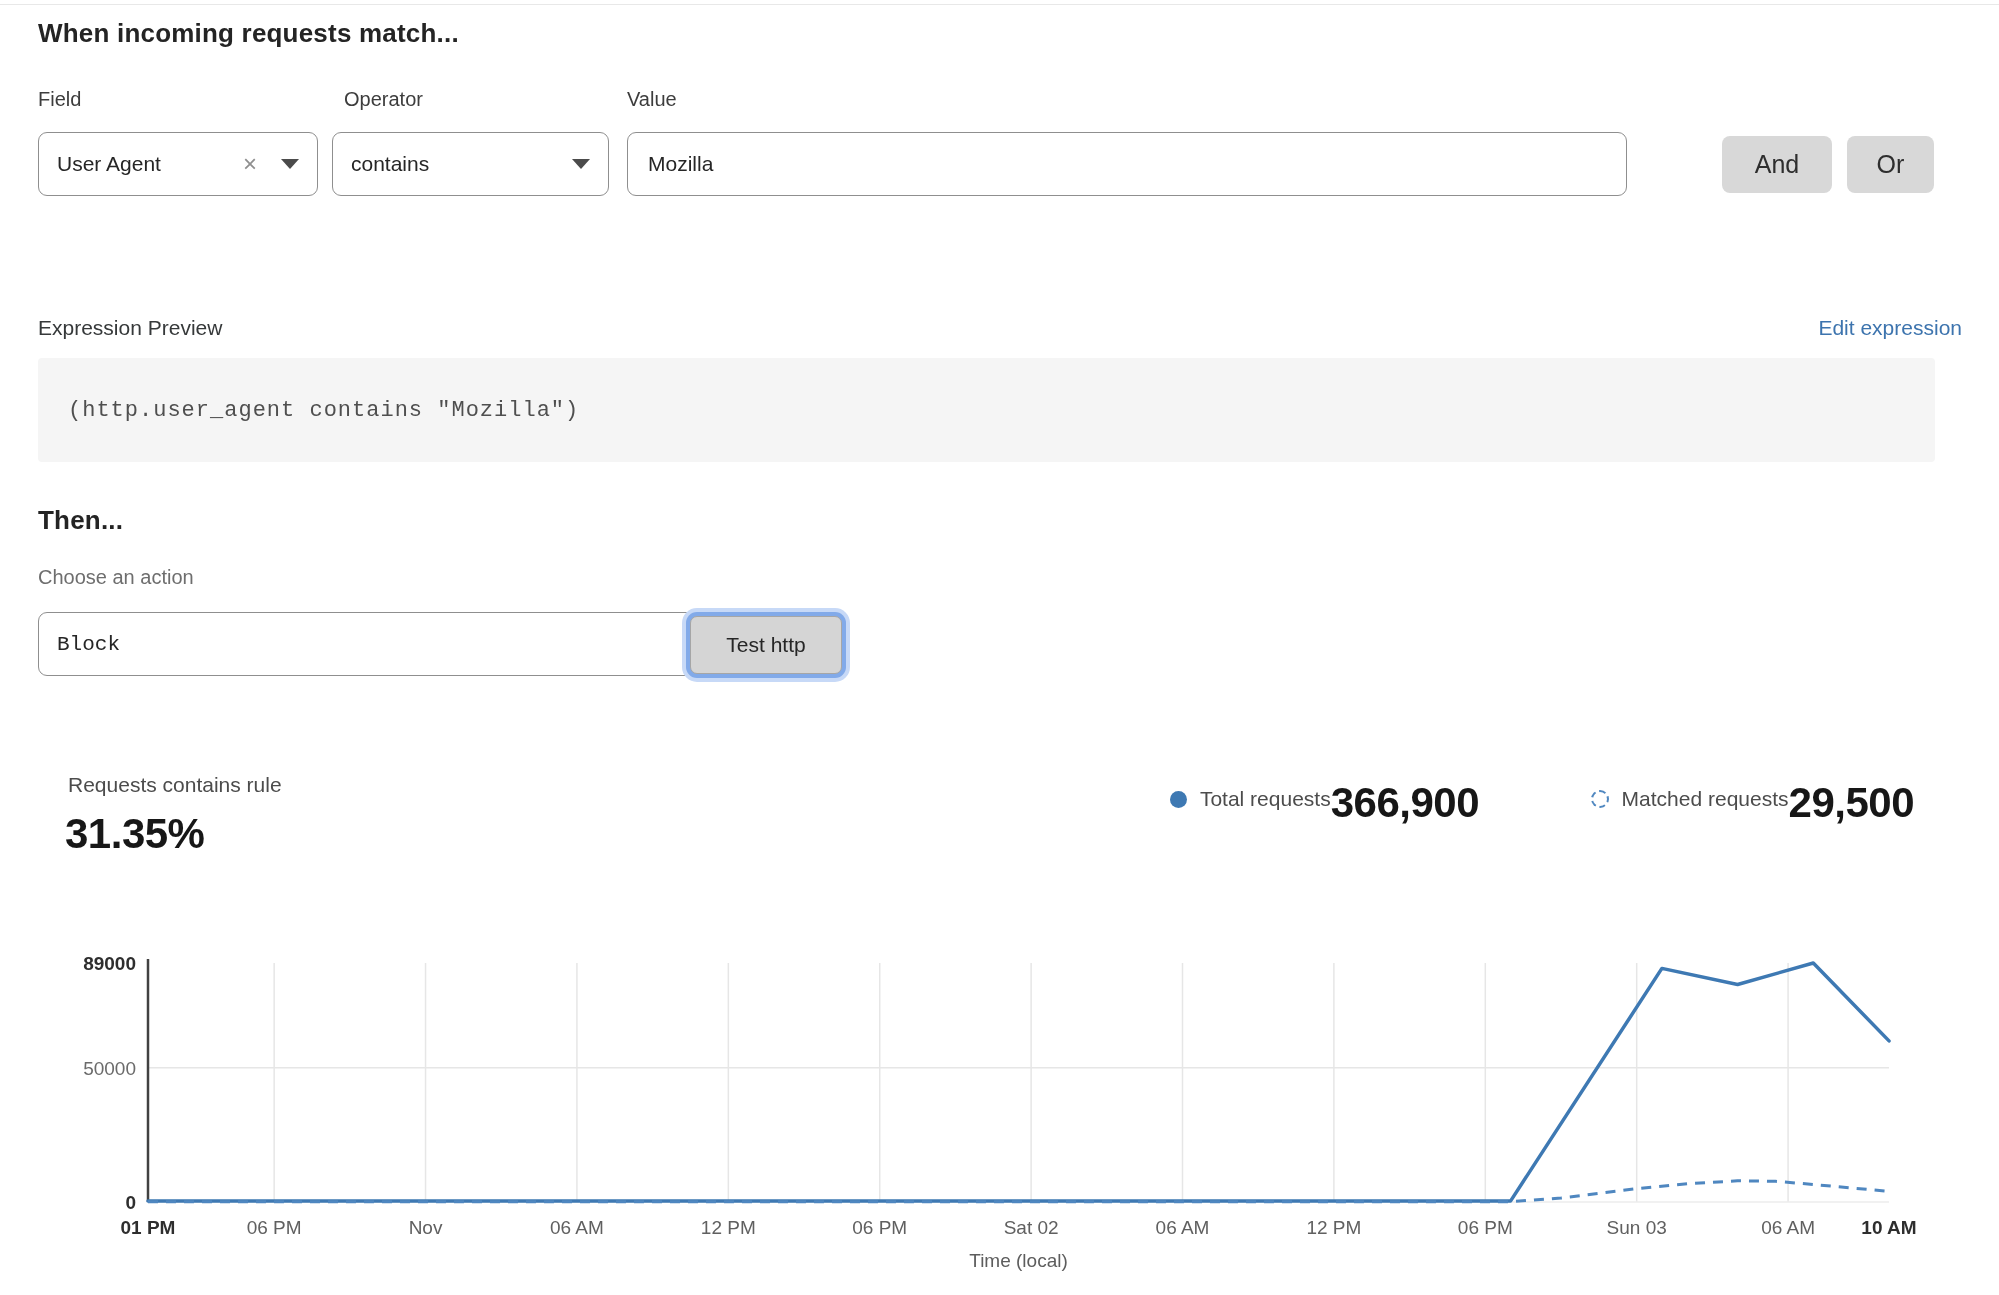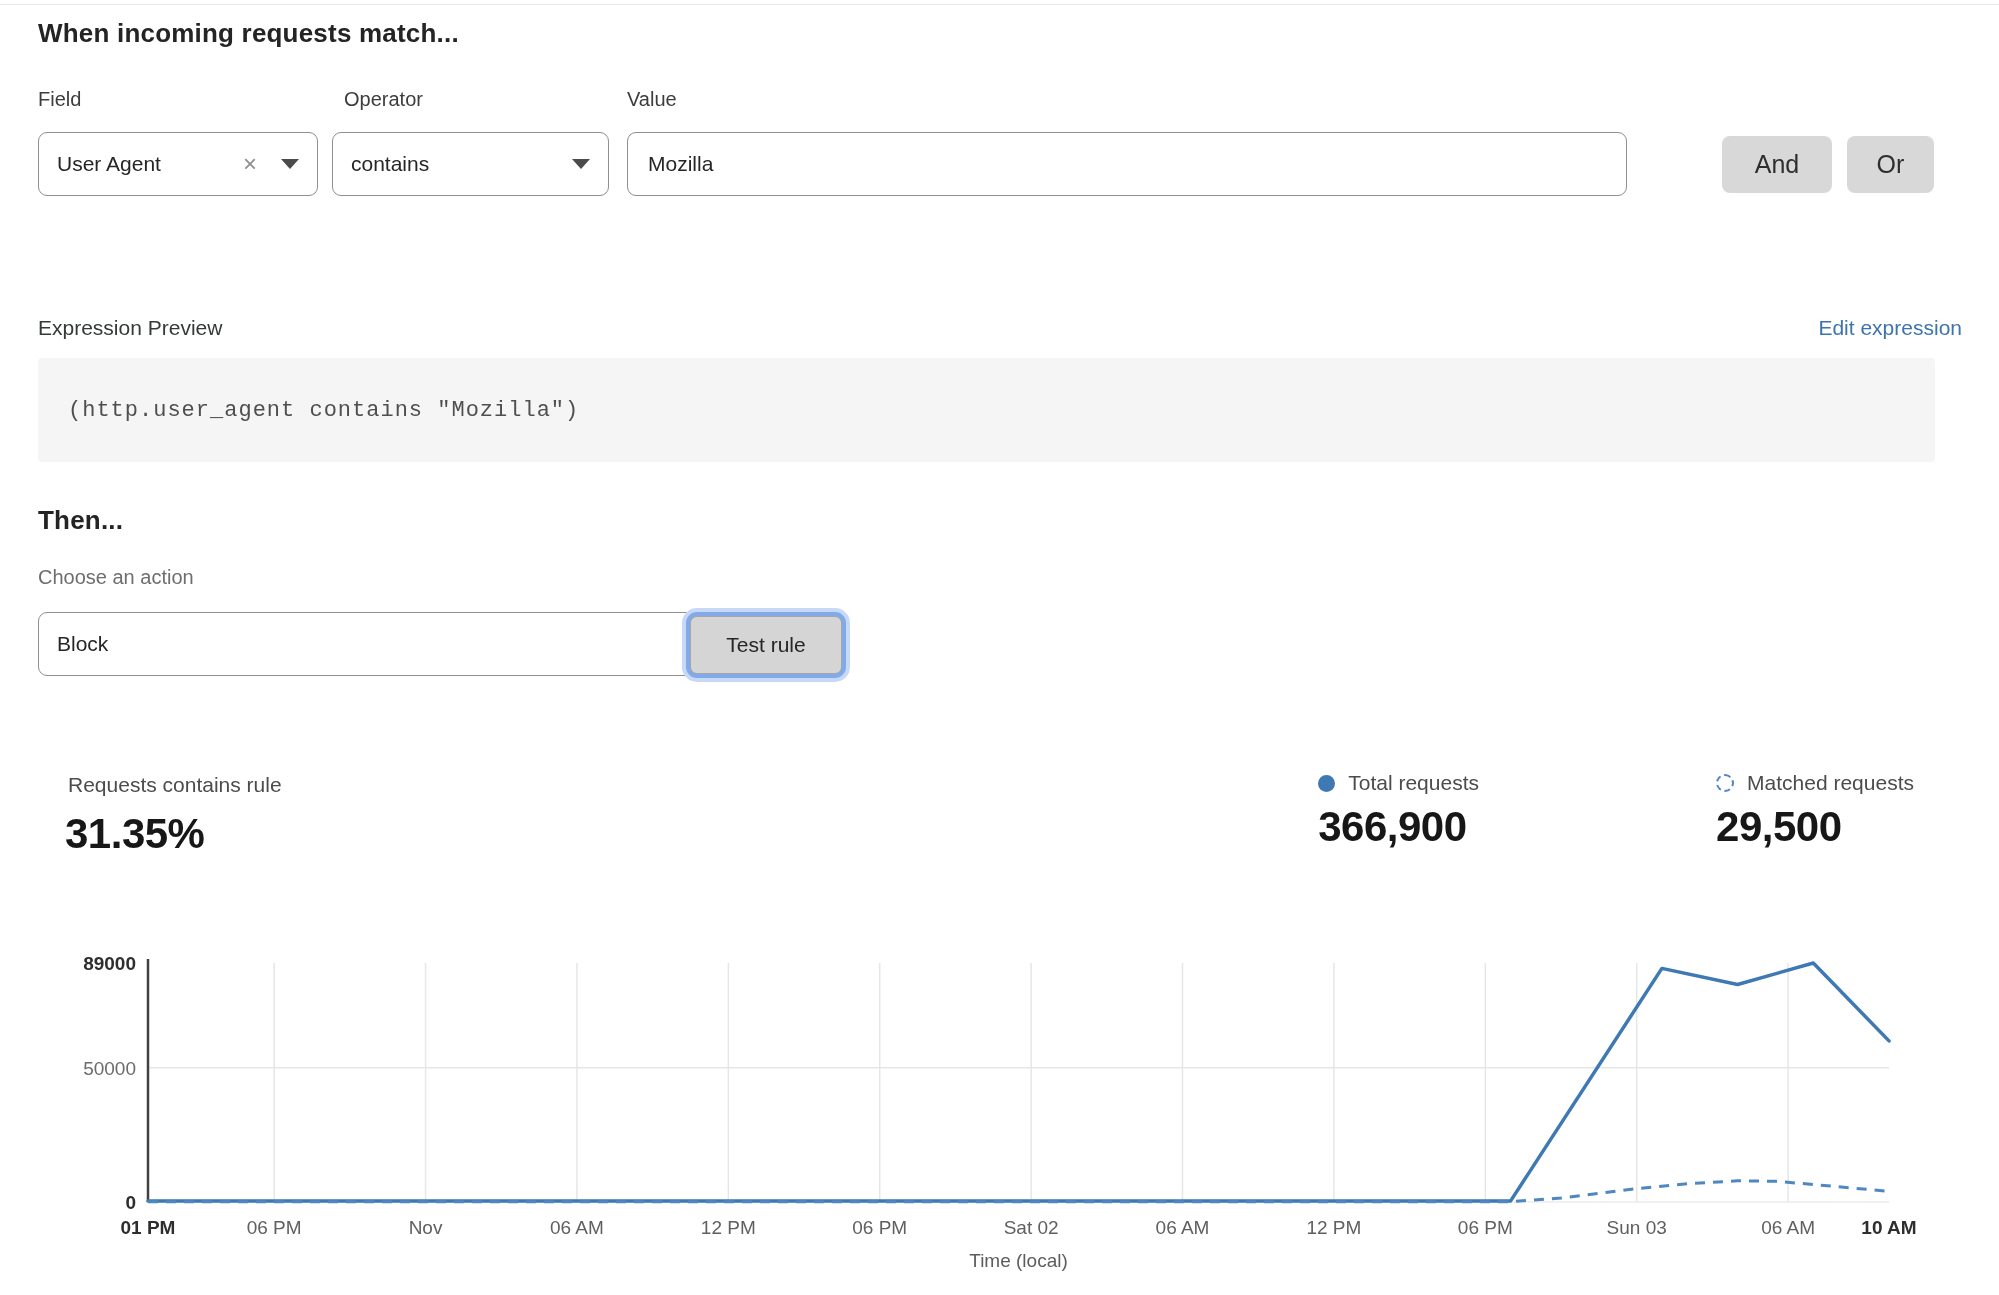--- a/index.html
+++ b/index.html
@@ -36,21 +36,21 @@
   .code-box{background:#f5f5f5;border-radius:4px;display:flex;align-items:center;}
   .code-text{font-family:"Liberation Mono", monospace;font-size:22px;color:#4f4f4f;padding-left:30px;letter-spacing:1px;}
   .test-btn{
     display:flex;align-items:center;justify-content:center;box-sizing:border-box;
     background:#d5d5d5;border:1px solid #a6a6a6;border-radius:7px;
     font-size:21px;color:#262626;font-family:inherit;cursor:pointer;
     box-shadow:0 0 0 4px #82aae9, 0 0 0 8px #c7d9f7;
   }
   .stat-label{font-size:21px;color:#4c4c4c;}
   .stat-value{font-size:42px;font-weight:700;color:#171717;letter-spacing:-.5px;}
-  .legend{display:flex;flex-direction:column;align-items:flex-start;}
+  .legend{display:flex;align-items:center;}
   .legend-row{display:flex;align-items:center;gap:13px;}
   .dot{width:17px;height:17px;border-radius:50%;flex:0 0 auto;}
   .dashed-ring{width:14px;height:14px;border-radius:50%;border:2.5px dashed;flex:0 0 auto;background:#fff;}
   .legend .stat-value{margin-top:8px;}
   svg text{font-family:"Liberation Sans", sans-serif;}
 </style>
 </head>
 <body>
 
 <div class="screen">
@@ -84,26 +84,26 @@
   <div class="abs" style="left:38px;top:316px;font-size:21px;color:#36393a;">Expression Preview</div>
   <a class="abs link" style="right:64px;top:316px;">Edit expression</a>
 
   <div class="abs code-box" style="left:38px;top:358px;width:1897px;height:104px;">
     <span class="code-text">(http.user_agent contains "Mozilla")</span>
   </div>
 
   <div class="abs h1" style="left:38px;top:505px;">Then...</div>
   <div class="abs muted-label" style="left:38px;top:566px;">Choose an action</div>
 
-  <div class="abs select" style="left:38px;top:612px;width:698px;">
+  <div class="abs select" style="left:38px;top:612px;width:698px;font-family:Liberation Mono, monospace;">
     <span>Block</span>
     <span class="caret"></span>
   </div>
 
-  <button class="abs test-btn" style="left:690px;top:616px;width:152px;height:58px;">Test rule</button>
+  <button class="abs test-btn" style="left:690px;top:616px;width:152px;height:58px;">Test http</button>
 
   <div class="abs stat-label" style="left:68px;top:773px;">Requests contains rule</div>
   <div class="abs stat-value" style="left:65px;top:810px;">31.35%</div>
 
   <div class="abs legend" style="right:547px;top:771px;">
     <div class="legend-row">
       <span class="dot" style="background:#3e79b3;"></span>
       <span class="stat-label">Total requests</span>
     </div>
     <div class="stat-value">366,900</div>

